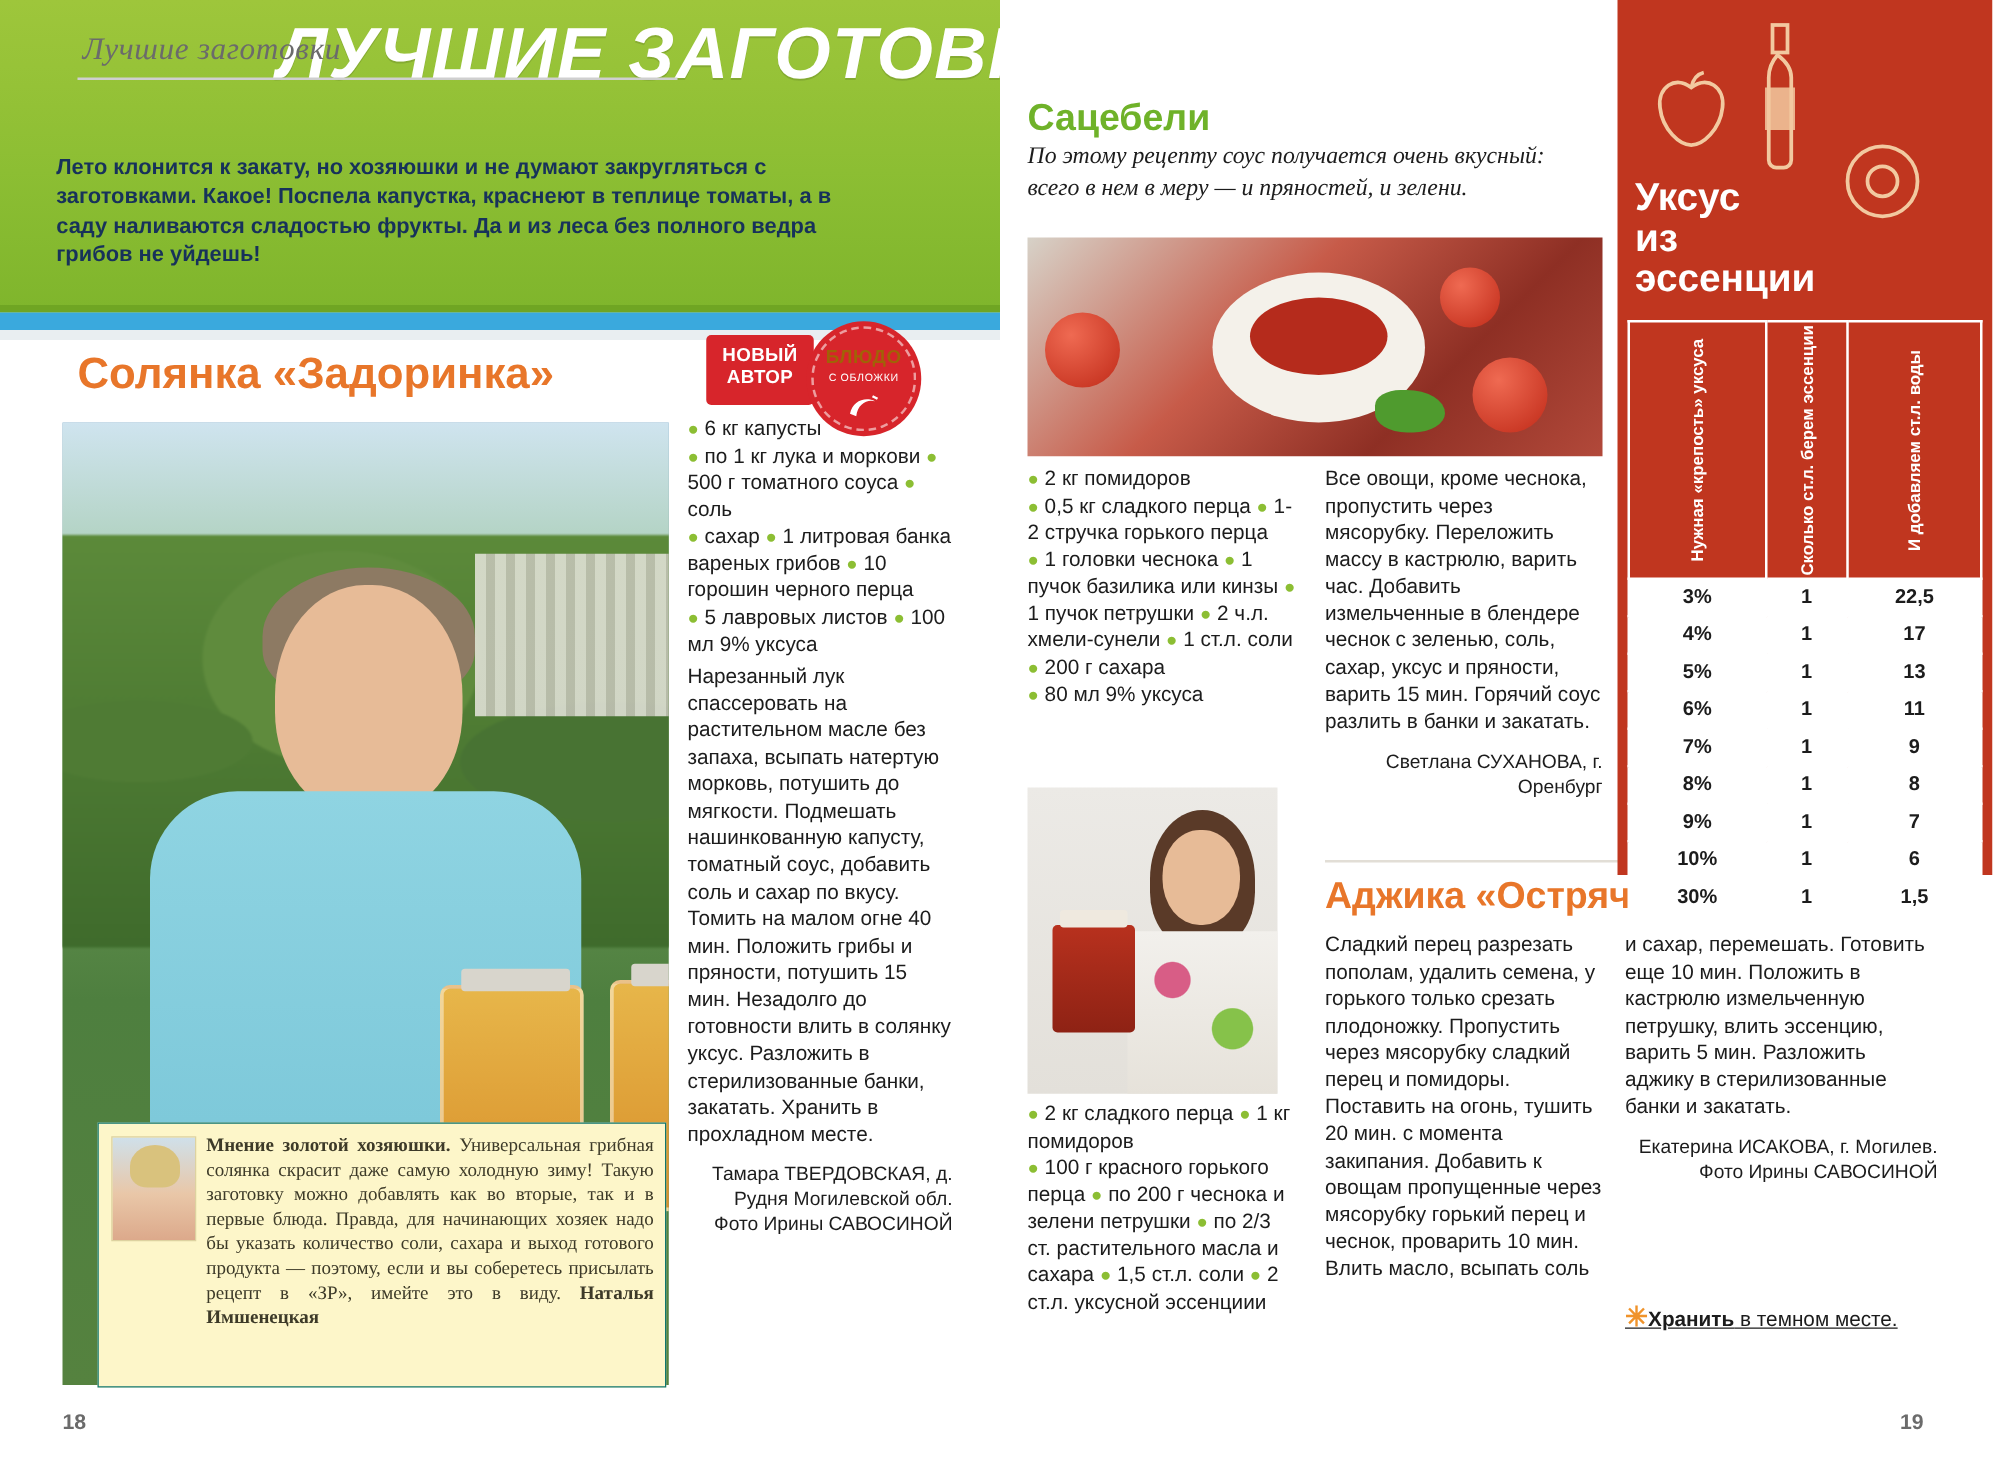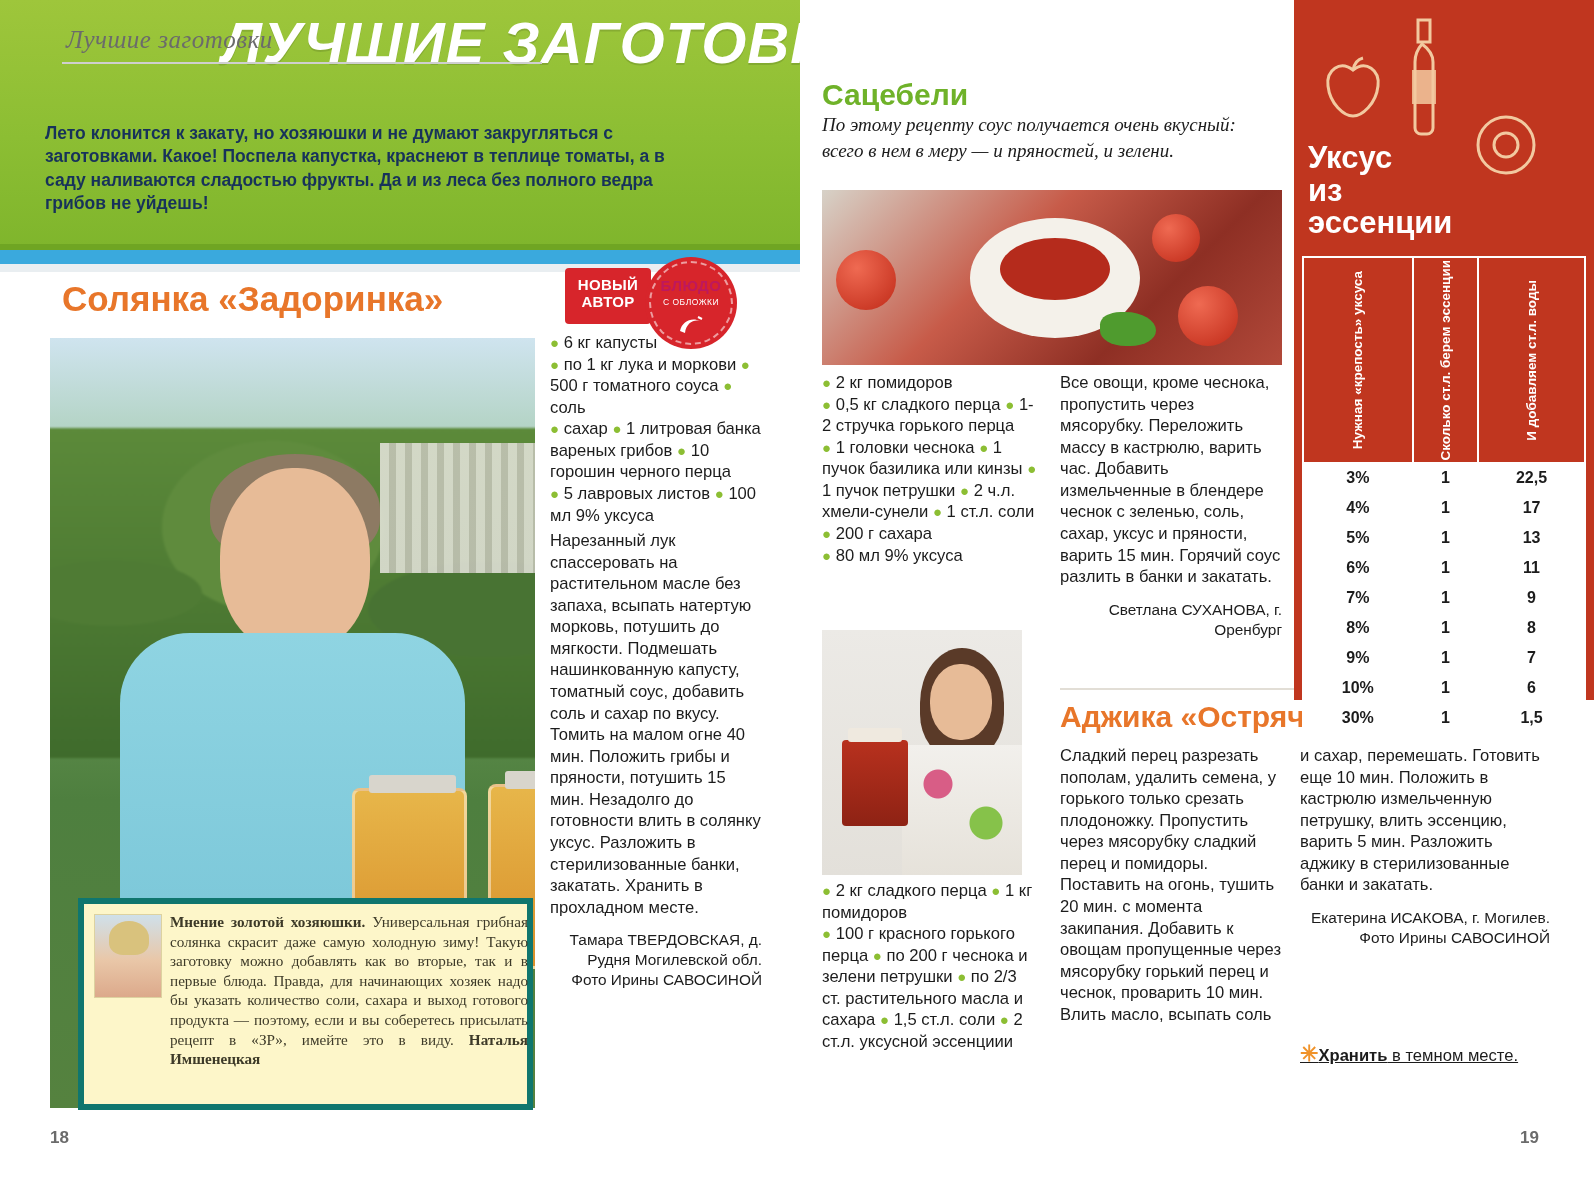--- a/index.html
+++ b/index.html
@@ -59,21 +59,21 @@
   }
   .stamp-dish .burst{
     position:absolute; inset:0; background:#d7252b; border-radius:50%;
   }
   .stamp-dish .burst:before{
     content:""; position:absolute; inset:4px; border:2px dashed #fff; border-radius:50%;
     opacity:.55;
   }
   .stamp-dish .t1{
     position:absolute; top:20px; left:0; width:100%; text-align:center;
-    color:#be185d; font-weight:bold; font-size:15px; letter-spacing:.5px;
+    color:#a16207; font-weight:bold; font-size:15px; letter-spacing:.5px;
   }
   .stamp-dish .t2{
     position:absolute; top:40px; left:0; width:100%; text-align:center;
     color:#fff; font-weight:normal; font-size:8.5px; letter-spacing:.5px;
   }
   .stamp-dish .pepper{
     position:absolute; left:50%; top:56px; transform:translateX(-50%);
   }
   
   .photo-main{
@@ -125,21 +125,21 @@
   }
   .photo-main .jar:before{
     content:""; position:absolute; left:14px; top:-16px; width:87px; height:18px;
     background:#d8d5cc; border-radius:3px;
   }
   .photo-main .jar.j1{ left:242px; top:320px; }
   .photo-main .jar.j2{ left:378px; top:316px; }
   
   .quote-box{
     position:absolute; left:78px; top:898px; width:455px; height:212px;
-    background:#fdf6c9; border:6px solid #0f766e;
+    background:#fdf6c9; border:1px solid #0f766e;
   }
   .quote-portrait{
     position:absolute; left:10px; top:10px; width:68px; height:84px;
     background:linear-gradient(180deg,#cfe0ea 0%, #e9c7a8 55%, #dca98b 100%);
     border:1px solid #ddd2a0;
   }
   .quote-portrait .qhair{
     position:absolute; left:14px; top:6px; width:40px; height:34px;
     background:#d9c27d; border-radius:50% 50% 35% 35%;
   }

